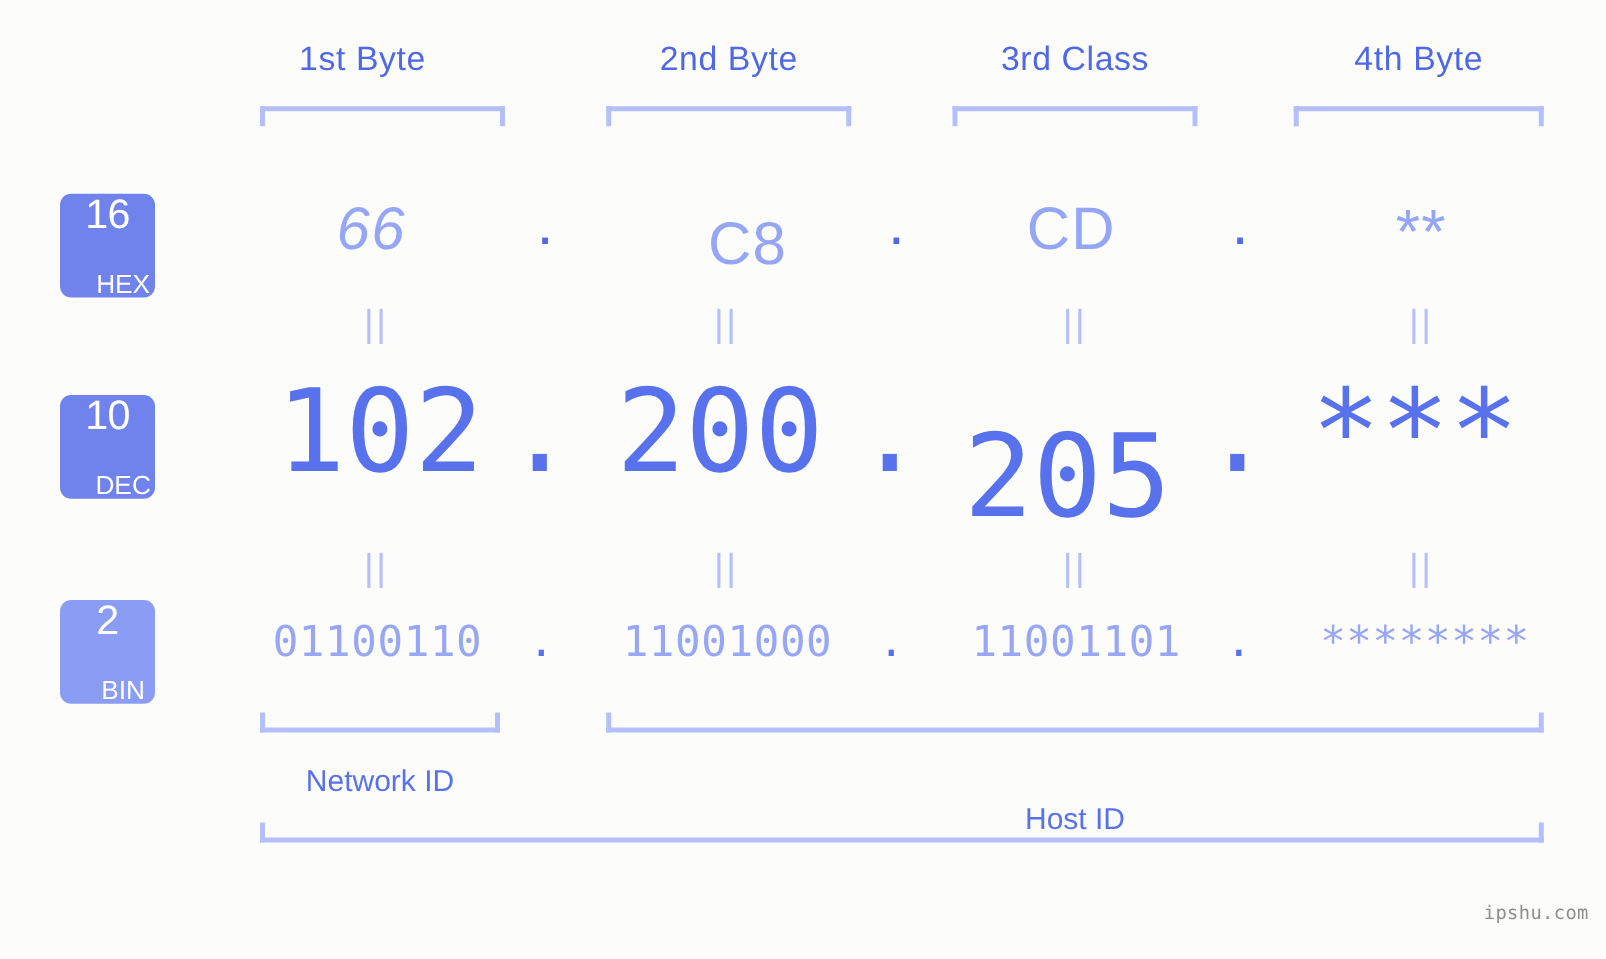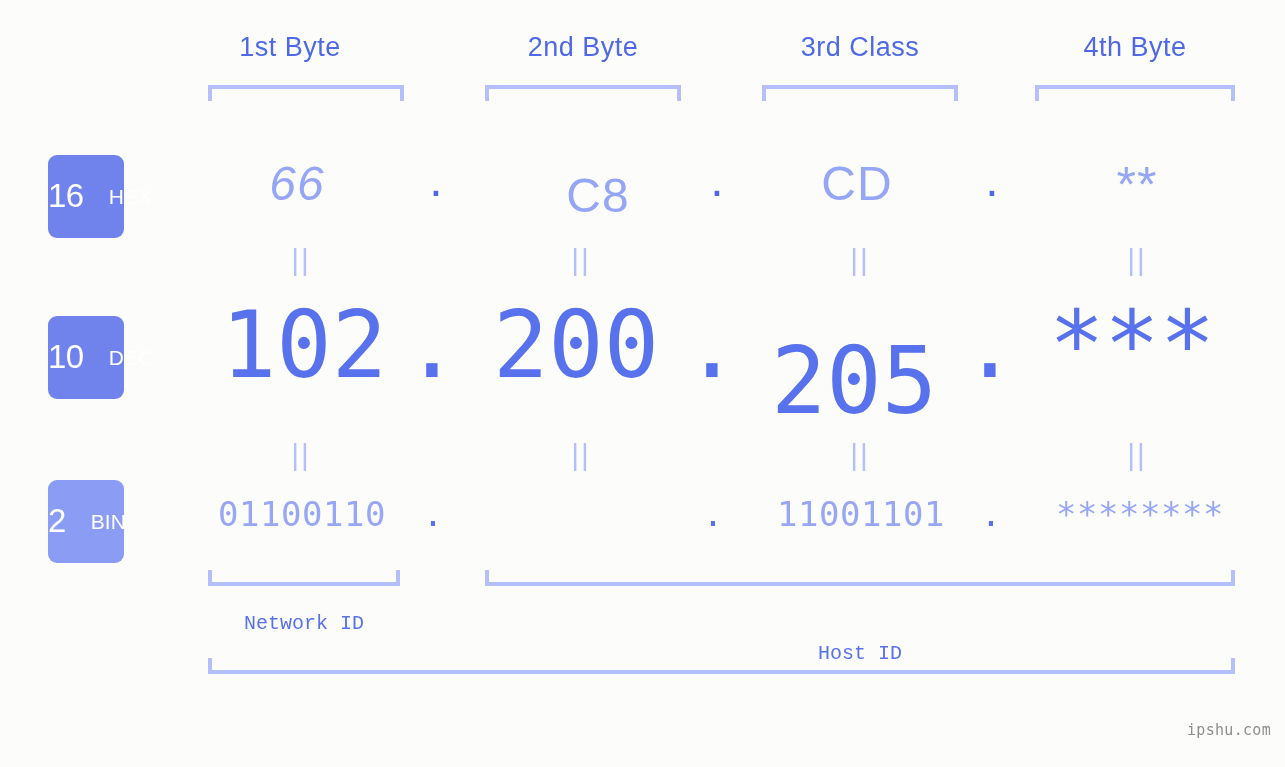--- a/index.html
+++ b/index.html
@@ -52,24 +52,26 @@
 
   
   .base-badge {
     position: absolute;
     left: 48px;
     width: 76px;
     height: 83px;
     background: #7083ed;
     border-radius: 9px;
     display: flex;
+    flex-direction: column;
     align-items: center;
-    justify-content: flex-start;
+    justify-content: flex-end;
     color: #ffffff;
     line-height: 1;
+    gap: 28px;
   }
   .base-badge.light { background: #8a9cf4; }
   .base-badge .num {
     font-family: "Liberation Sans", sans-serif;
     font-size: 33px;
     font-weight: 400;
     letter-spacing: -0.5px;
     margin-bottom: 2px;
   }
   .base-badge .nm {
@@ -159,22 +161,22 @@
     font-family: "DejaVu Sans Mono", monospace;
     font-size: 34px;
     color: #5871ec;
     line-height: 1;
   }
 
   
   .id-label {
     position: absolute;
     text-align: center;
-    font-family: Liberation Mono, monospace;
-    font-size: 20px;
+    font-family: Liberation Sans, sans-serif;
+    font-size: 24px;
     color: #5871ec;
     white-space: nowrap;
     line-height: 1;
   }
   .class-label {
     position: absolute;
     text-align: center;
     font-family: "DejaVu Sans Mono", monospace;
     font-size: 32px;
     color: #5871ec;
@@ -244,20 +246,21 @@
   <div class="dec-dot" style="left:962px;">.</div>
   <div class="dec-val" style="left:1027px; width:210px;">***</div>
 
   <div class="eq-bar" style="left:281px; top:440px;">||</div>
   <div class="eq-bar" style="left:561px; top:440px;">||</div>
   <div class="eq-bar" style="left:840px; top:440px;">||</div>
   <div class="eq-bar" style="left:1117px; top:440px;">||</div>
 
   <div class="bin-val" style="left:203px; width:198px;">01100110</div>
   <div class="bin-dot" style="left:410px;">.</div>
+  <div class="bin-val" style="left:483px; width:198px;">11001000</div>
   <div class="bin-dot" style="left:690px;">.</div>
   <div class="bin-val" style="left:762px; width:198px;">11001101</div>
   <div class="bin-dot" style="left:968px;">.</div>
   <div class="bin-val" style="left:1040px; width:200px;">********</div>
 
   <div class="bracket-up" style="left:208px; top:570px; width:192px;"></div>
   <div class="bracket-up" style="left:485px; top:570px; width:750px;"></div>
 
   <div class="id-label" style="left:208px; top:614px; width:192px;">Network ID</div>
   <div class="id-label" style="left:485px; top:644px; width:750px;">Host ID</div>

